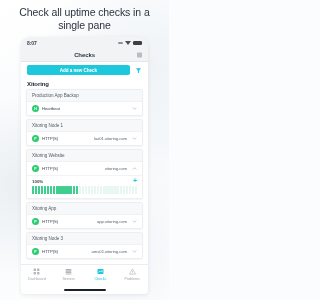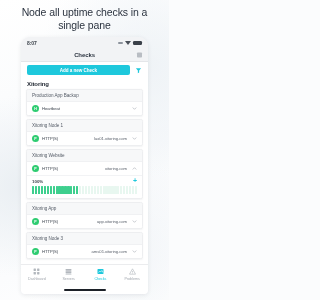--- a/index.html
+++ b/index.html
@@ -296,21 +296,21 @@
     height: 1.6px;
     background: #1c2128;
     border-radius: 1px;
   }
 </style>
 </head>
 <body>
 
 <div class="bg-texture"></div>
 
-<div class="headline">Node all uptime checks in a single pane</div>
+<div class="headline">Check all uptime checks in a single pane</div>
 
 <div class="phone">
 
   <div class="statusbar">
     <span class="sb-time">8:07</span>
     <span class="sb-icons">
       <span class="sb-sig"></span>
       <span class="sb-wifi"></span>
       <span class="sb-batt"></span>
     </span>

